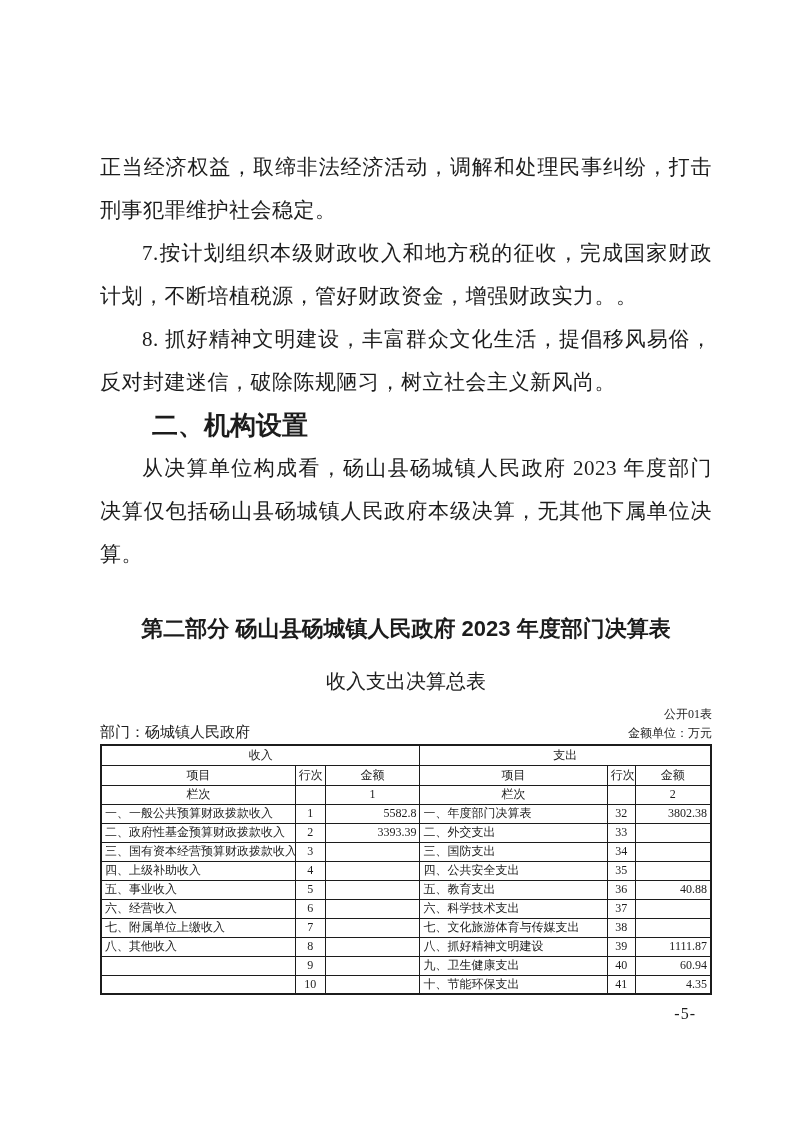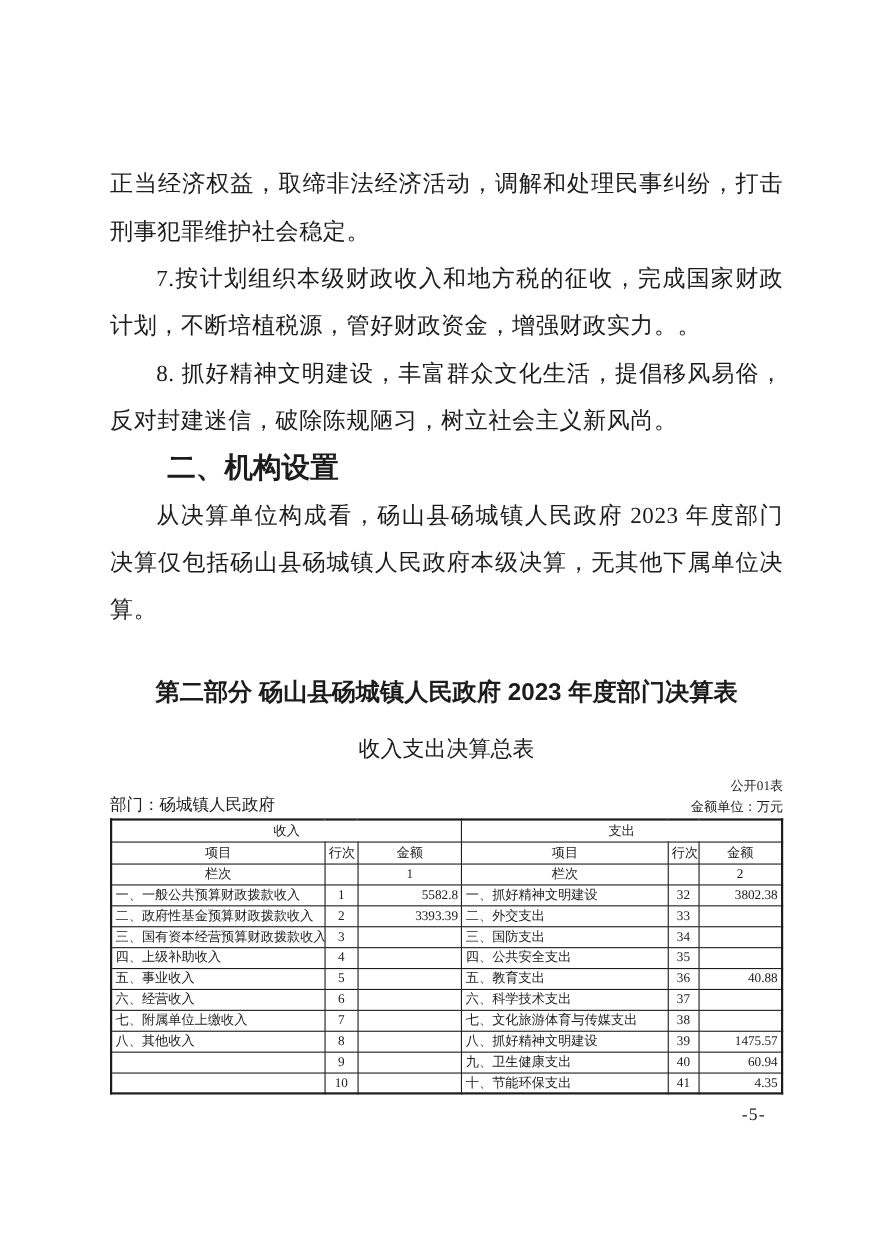--- a/index.html
+++ b/index.html
@@ -143,21 +143,21 @@
         <td class="center">栏次</td>
         <td class="center"></td>
         <td class="center">2</td>
       </tr>
     </thead>
     <tbody>
         <tr>
           <td class="c0">一、一般公共预算财政拨款收入</td>
           <td class="c1">1</td>
           <td class="c2">5582.8</td>
-          <td class="c3">一、抓好精神文明建设</td>
+          <td class="c3">一、年度部门决算表</td>
           <td class="c4">32</td>
           <td class="c5">3802.38</td>
         </tr>
         <tr>
           <td class="c0">二、政府性基金预算财政拨款收入</td>
           <td class="c1">2</td>
           <td class="c2">3393.39</td>
           <td class="c3">二、外交支出</td>
           <td class="c4">33</td>
           <td class="c5"></td>
@@ -201,21 +201,21 @@
           <td class="c3">七、文化旅游体育与传媒支出</td>
           <td class="c4">38</td>
           <td class="c5"></td>
         </tr>
         <tr>
           <td class="c0">八、其他收入</td>
           <td class="c1">8</td>
           <td class="c2"></td>
           <td class="c3">八、抓好精神文明建设</td>
           <td class="c4">39</td>
-          <td class="c5">1475.57</td>
+          <td class="c5">1111.87</td>
         </tr>
         <tr>
           <td class="c0"></td>
           <td class="c1">9</td>
           <td class="c2"></td>
           <td class="c3">九、卫生健康支出</td>
           <td class="c4">40</td>
           <td class="c5">60.94</td>
         </tr>
         <tr>

